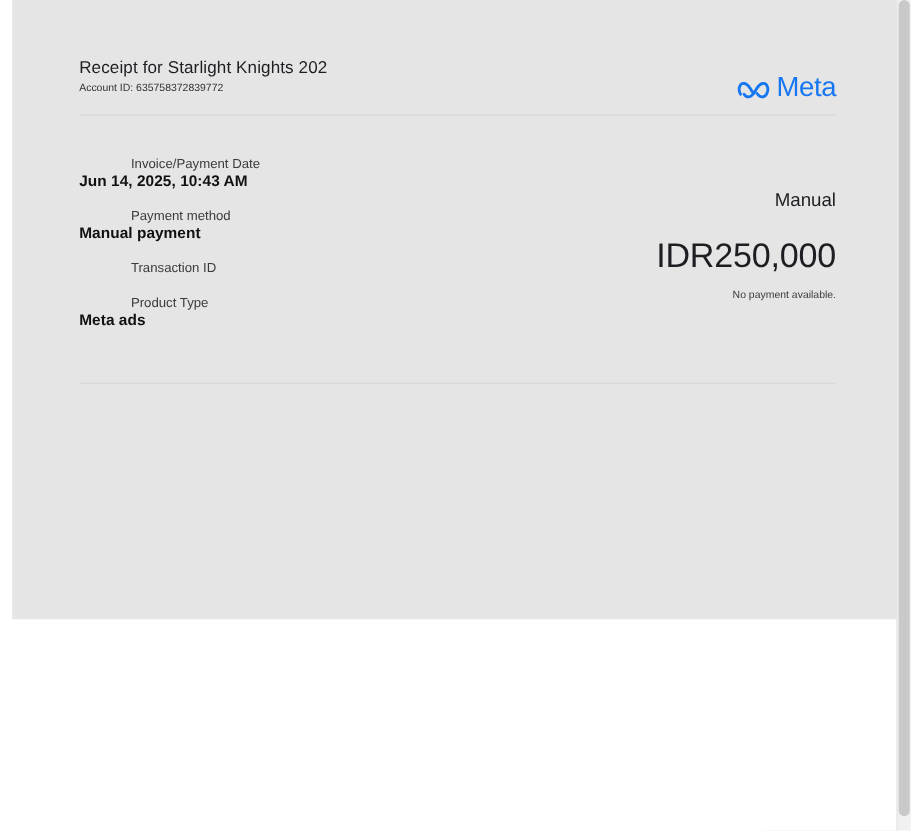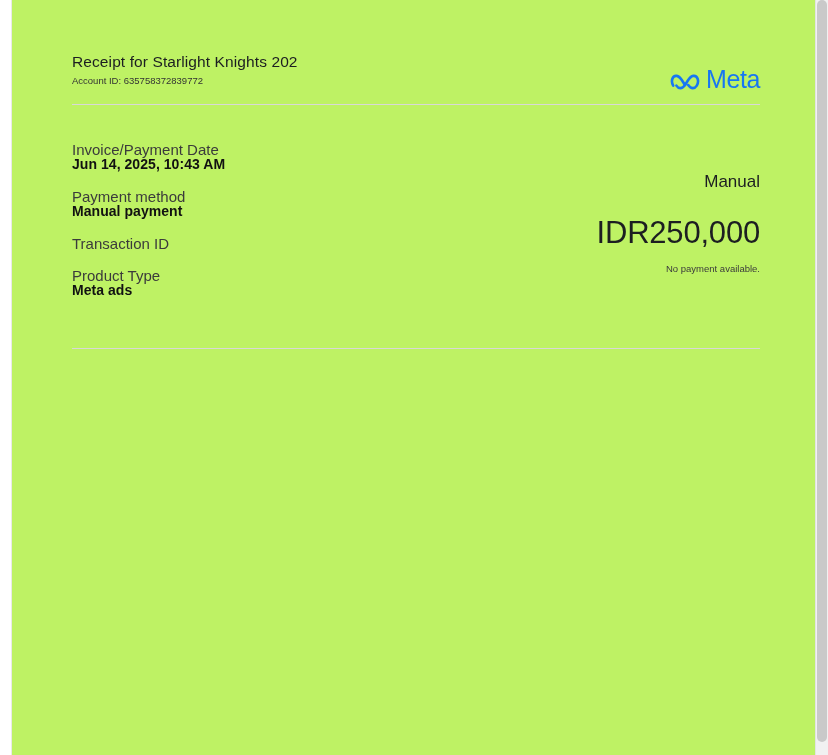--- a/index.html
+++ b/index.html
@@ -15,22 +15,22 @@
     position: relative;
     overflow: hidden;
   }
 
   
   .page {
     position: absolute;
     left: 12px;
     top: 0px;
     width: 804px;
-    height: 755px;
-    background: #bef264;
+    height: 562px;
+    background: #e5e5e5;
     box-shadow: 0 0 0 1px #e9e9e9;
   }
 
   .content {
     position: absolute;
     left: 60px;
     top: 52px;
     right: 56px;
   }
 
@@ -81,24 +81,25 @@
     display: flex;
     justify-content: space-between;
     margin-top: 38px;
   }
 
   .fields { width: 330px; }
 
   .field { margin-bottom: 19px; }
   .field:last-child { margin-bottom: 0; }
   .field-label {
-    font-size: 15px;
+    font-size: 12px;
     color: #3b3b3b;
     line-height: 13px;
     margin-bottom: 2px;
+    margin-left: 47px;
   }
   .field-value {
     font-size: 14px;
     font-weight: bold;
     color: #111111;
     line-height: 13px;
     letter-spacing: 0.05px;
   }
 
   .summary {

